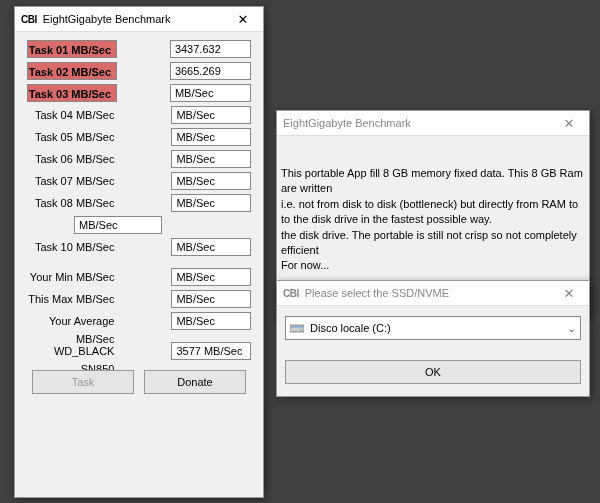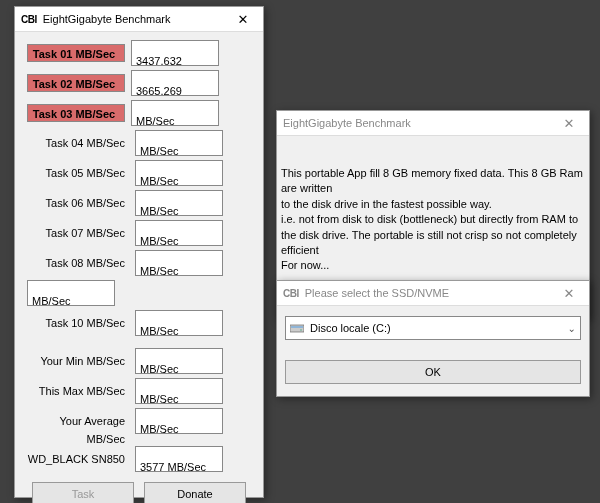--- a/index.html
+++ b/index.html
@@ -76,23 +76,24 @@
     box-sizing:border-box;
     text-align:center;
     font-weight:bold;
   }
   .val {
     width: 88px;
     height:18px;
     border:1px solid #888;
     background:#fff;
     box-sizing:border-box;
-    padding:12px 4px;
+    padding:0 4px;
     line-height:16px;
     font-size:11px;
+    margin-left:47px;
   }
   .btnrow {
     display:flex;
     gap:10px;
     margin-top:10px;
     justify-content:center;
   }
   .btn {
     min-width:80px;
     height:22px;
@@ -224,22 +225,22 @@
     </div>
 </div>
 
 <div class="win" style="left:276px;top:110px;width:312px;">
   <div class="titlebar inactive">
     <span class="title">EightGigabyte Benchmark</span>
     <span class="close">✕</span>
   </div>
   <div class="msg">
     <div>This portable App fill 8 GB memory fixed data. This 8 GB Ram are written</div>
+    <div>i.e. not from disk to disk (bottleneck) but directly from RAM to</div>
     <div>to the disk drive in the fastest possible way.</div>
-    <div>i.e. not from disk to disk (bottleneck) but directly from RAM to</div>
     <div>the disk drive. The portable is still not crisp so not completely efficient</div>
     <div>For now...</div>
   </div>
   <div class="okrow">
     <div class="okbtn">OK</div>
   </div>
 </div>
 
 <div class="win" style="left:276px;top:280px;width:312px;">
   <div class="titlebar inactive">

